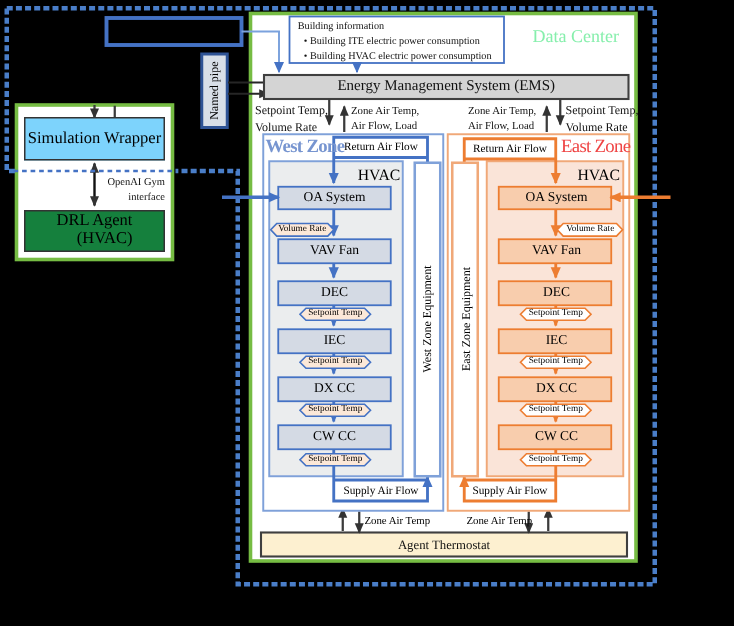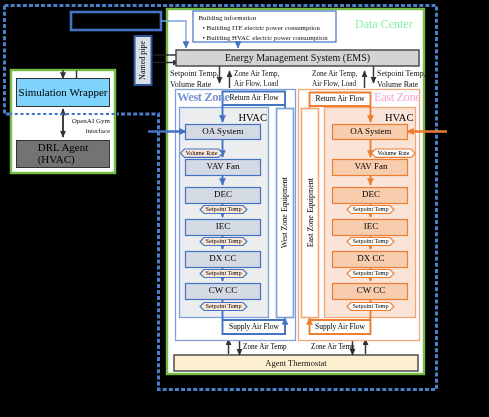--- a/index.html
+++ b/index.html
@@ -1,20 +1,20 @@
 <!DOCTYPE html>
 <html><head>
 <meta charset="utf-8">
 <style>
   html,body{margin:0;padding:0;background:#000;}
   #root{position:relative;width:489px;height:417px;background:#000;overflow:hidden;
         font-family:"Liberation Serif", serif;}
   svg{position:absolute;left:0;top:0;}
   .abs{position:absolute;}
-  .ctr{display:flex;align-items:center;justify-content:center;text-align:left;line-height:1.05;}
+  .ctr{display:flex;align-items:center;justify-content:center;text-align:right;line-height:1.05;}
 </style>
 </head>
 <body>
 
 <div id="root">
 
   <svg width="489" height="417">
     <defs>
       <marker id="ah-blk" markerWidth="8" markerHeight="8" refX="6.2" refY="3" orient="auto" markerUnits="userSpaceOnUse">
         <path d="M0,0 L7,3 L0,6 z" fill="#333"></path>
@@ -130,21 +130,21 @@
 
     <path d="M447,131.5 L407,131.5" stroke="#ed7d31" stroke-width="2.3" fill="none" marker-end="url(#ah-org)"></path>
   </svg>
 
   <div class="abs ctr" style="left:16px;top:78px;width:94px;height:29px;background:#7dd3fc;border:1.4px solid #333;box-sizing:border-box;font-size:11px;">
     <div>
       <div>Simulation Wrapper</div>
     </div>
   </div>
 
-  <div class="abs ctr" style="left:16px;top:140px;width:94px;height:28px;background:#737373;border:1.4px solid #333;box-sizing:border-box;font-size:11px;">
+  <div class="abs ctr" style="left:16px;top:140px;width:94px;height:28px;background:#15803d;border:1.4px solid #333;box-sizing:border-box;font-size:11px;">
     <div>
       <div>DRL Agent</div>
       <div>(HVAC)</div>
     </div>
   </div>
 
   <div class="abs" style="left:64px;top:116px;width:46px;font-size:7px;text-align:right;color:#111;line-height:1.45;">
     <div>OpenAI Gym</div>
     <div>interface</div>
   </div>
@@ -194,21 +194,21 @@
   <div class="abs ctr" style="left:185px;top:219px;width:76px;height:16px;font-size:9px;">IEC</div>
   <div class="abs ctr" style="left:185px;top:251px;width:76px;height:16px;font-size:9px;">DX CC</div>
   <div class="abs ctr" style="left:185px;top:283px;width:76px;height:16px;font-size:9px;">CW CC</div>
   <div class="abs ctr" style="left:181px;top:148.5px;width:41px;height:9px;font-size:6.2px;">Volume Rate</div>
   <div class="abs ctr" style="left:200px;top:205.5px;width:47px;height:8px;font-size:6.2px;">Setpoint Temp</div>
   <div class="abs ctr" style="left:200px;top:237.5px;width:47px;height:8px;font-size:6.2px;">Setpoint Temp</div>
   <div class="abs ctr" style="left:200px;top:269.5px;width:47px;height:8px;font-size:6.2px;">Setpoint Temp</div>
   <div class="abs ctr" style="left:200px;top:302.5px;width:47px;height:8px;font-size:6.2px;">Setpoint Temp</div>
   <div class="abs" style="left:243px;top:342.5px;font-size:7.2px;">Zone Air Temp</div>
 
-  <div class="abs" style="left:374px;top:89.5px;font-size:12.5px;color:#f9a8d4;letter-spacing:-0.45px;">East Zone</div>
+  <div class="abs" style="left:374px;top:89.5px;font-size:12.5px;color:#ef4444;letter-spacing:-0.45px;">East Zone</div>
   <div class="abs ctr" style="left:309px;top:92px;width:62px;height:14px;font-size:7.5px;">Return Air Flow</div>
   <div class="abs ctr" style="left:309px;top:320px;width:62px;height:14px;font-size:7.5px;">Supply Air Flow</div>
   <div class="abs" style="left:385px;top:111.5px;font-size:10.5px;">HVAC</div>
   <div class="abs ctr" style="left:302px;top:108px;width:18px;height:210px;font-size:8px;">
     <span style="writing-mode:vertical-rl;transform:rotate(180deg);">East Zone Equipment</span>
   </div>
   <div class="abs ctr" style="left:333px;top:124px;width:76px;height:15px;font-size:9px;">OA System</div>
   <div class="abs ctr" style="left:333px;top:159px;width:76px;height:16px;font-size:9px;">VAV Fan</div>
   <div class="abs ctr" style="left:333px;top:187px;width:76px;height:16px;font-size:9px;">DEC</div>
   <div class="abs ctr" style="left:333px;top:219px;width:76px;height:16px;font-size:9px;">IEC</div>

